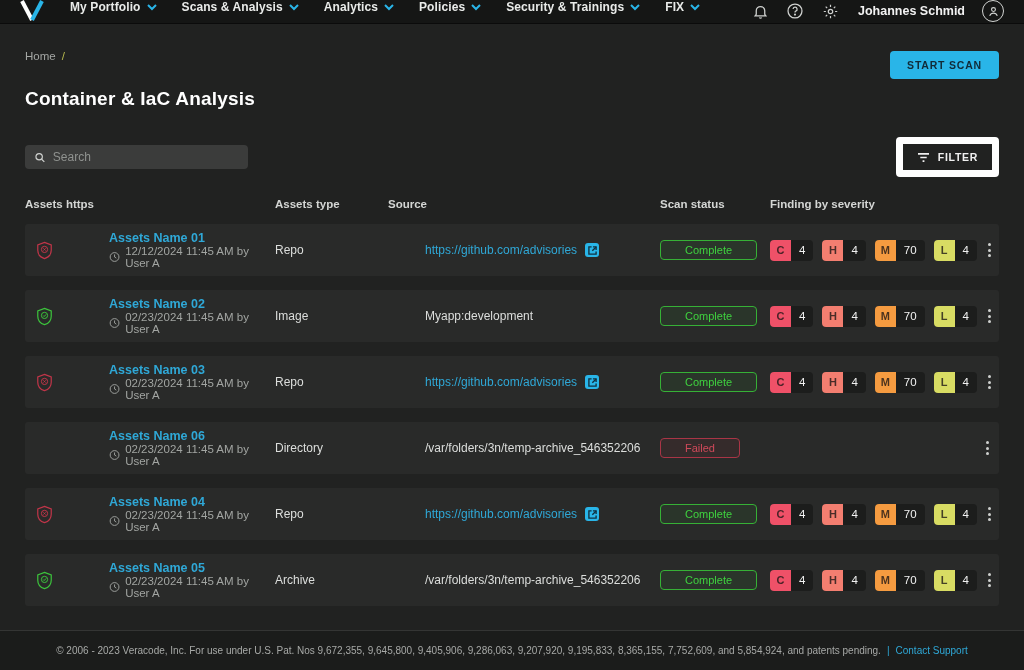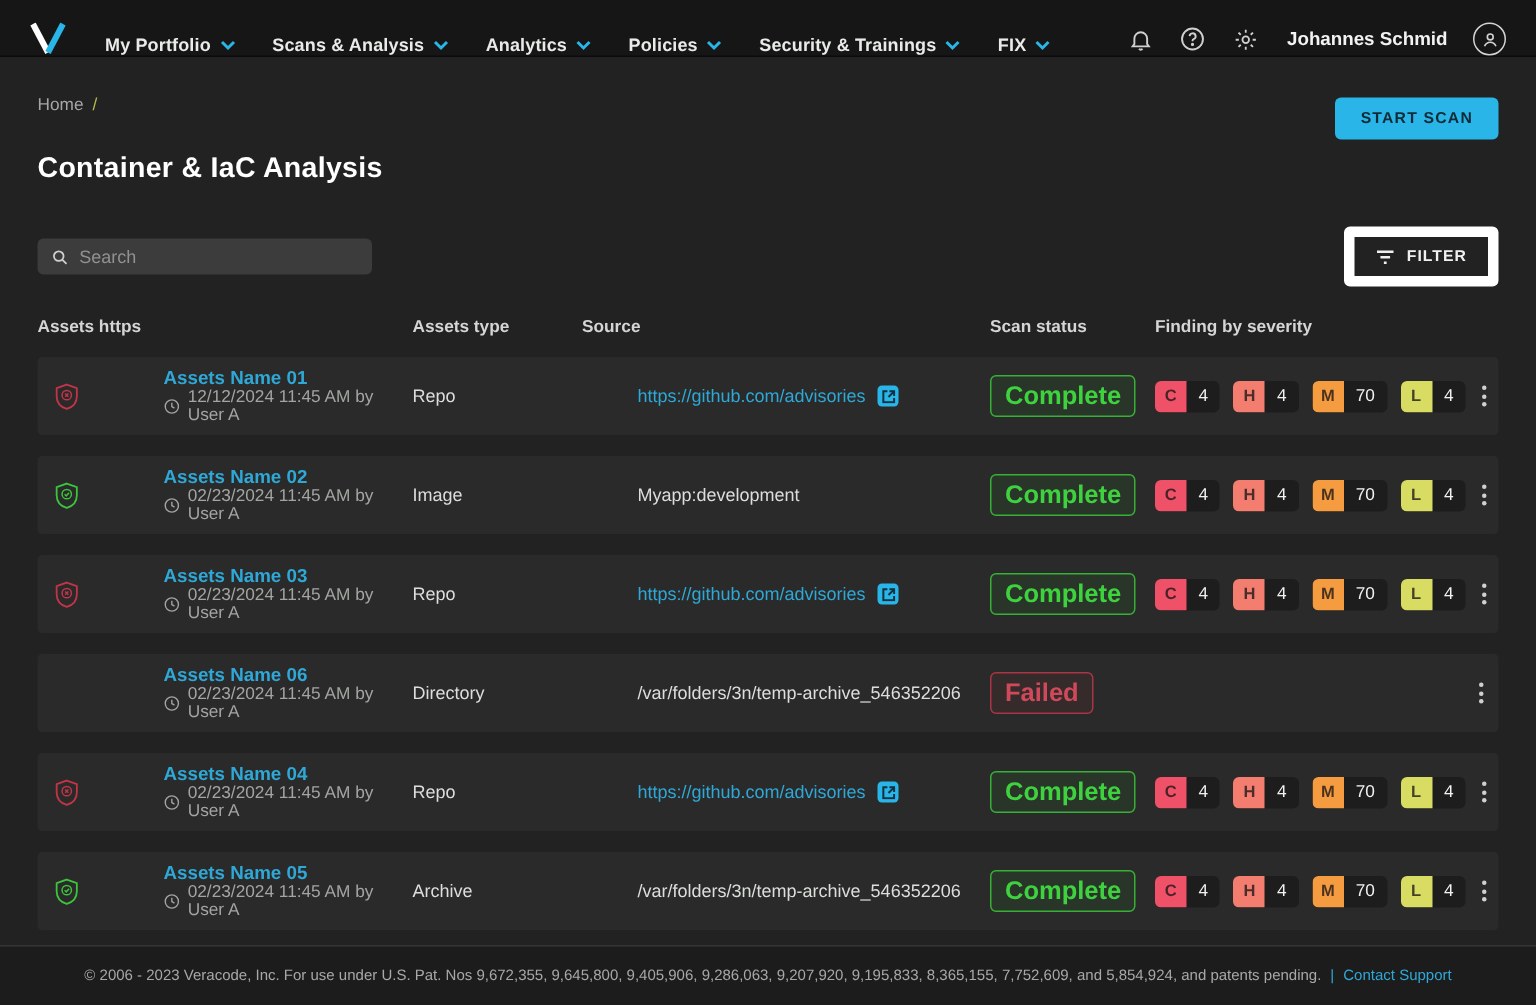--- a/index.html
+++ b/index.html
@@ -6,21 +6,21 @@
   html,body { width:1024px; height:670px; }
   body {
     background:#212221;
     font-family:"Liberation Sans", sans-serif;
     color:#e6e8e6;
     position:relative;
     overflow:hidden;
   }
   
   .topnav {
-    height:38px; background:#151615; display:flex; align-items:flex-end;
+    height:24px; background:#151615; display:flex; align-items:flex-start;
     padding:0 20px; border-bottom:1px solid #0b0b0b;
   }
   .logo { width:24px; height:22px; margin-right:26px; flex:none; }
   .menu { display:flex; align-items:center; gap:25px; }
   .menu-item { display:flex; align-items:center; gap:6px; cursor:pointer; }
   .menu-item .lbl { font-size:12px; font-weight:700; color:#e9ebe9; letter-spacing:.1px; }
   .chev { width:10px; height:7px; display:block; }
   .nav-right { margin-left:auto; display:flex; align-items:center; gap:17px; }
   .nav-icon { width:18px; height:18px; display:flex; align-items:center; justify-content:center; cursor:pointer; }
   .username { font-size:12.5px; font-weight:700; color:#f2f2f2; margin-left:2px; }
@@ -63,21 +63,21 @@
   .shield { width:17px; height:19px; flex:none; display:flex; align-items:center; }
   .name-stack { display:flex; flex-direction:column; gap:0;margin-left:48px; }
   .asset-name { font-size:12.5px; font-weight:700; color:#2fa8d7; text-decoration:none; cursor:pointer; }
   .timestamp { display:flex; align-items:center; gap:5px; font-size:11.5px; color:#a2a5a2; }
   .type-cell { font-size:12px; color:#dcdedc; }
   .source-cell { display:flex; align-items:center; gap:8px; font-size:12px;padding-left:37px; }
   .source-link { color:#2fa8d7; text-decoration:none; cursor:pointer; }
   .source-plain { color:#dcdedc; }
   .ext-icon { width:14px; height:14px; background:#29b5e8; border-radius:3px;
     display:flex; align-items:center; justify-content:center; flex:none; cursor:pointer; }
-  .status-badge { display:inline-block; font-size:17px; padding:3px 9px; border-radius:4px; border:1px solid;font-weight:bold; }
+  .status-badge { display:inline-block; font-size:11px; padding:3px 24px; border-radius:4px; border:1px solid; }
   .status-badge.complete { background:rgba(62,200,62,0.07); }
   .status-badge.failed { background:rgba(200,60,75,0.08); }
   .severity-cell { display:flex; align-items:center; gap:9px; }
   .pill { display:flex; align-items:stretch; height:21px; border-radius:4px; overflow:hidden; background:#1c1d1c; }
   .pl { width:21px; display:flex; align-items:center; justify-content:center;
     font-size:11px; font-weight:700; color:rgba(25,20,20,0.78); }
   .pc { padding:0 8px; display:flex; align-items:center; justify-content:center;
     font-size:11.5px; color:#f2f2f2; min-width:12px; }
   .kebab { display:flex; flex-direction:column; gap:2.5px; align-items:center;
     padding:4px; cursor:pointer; }

